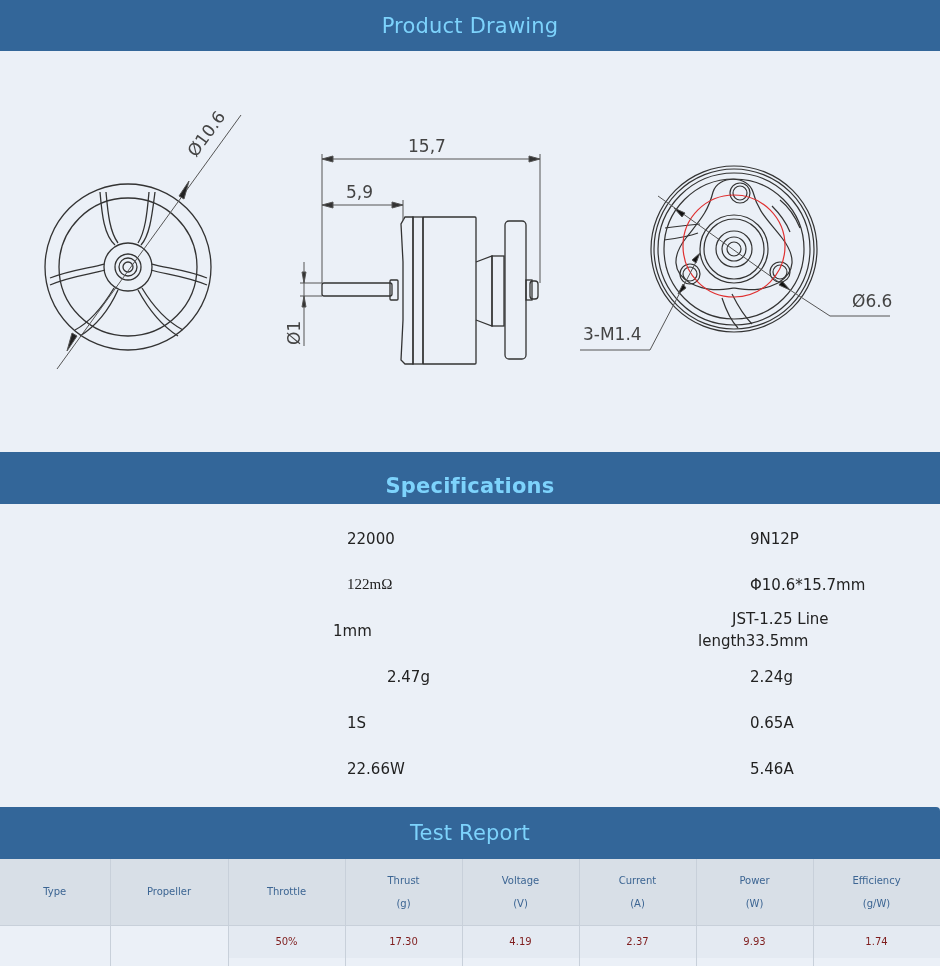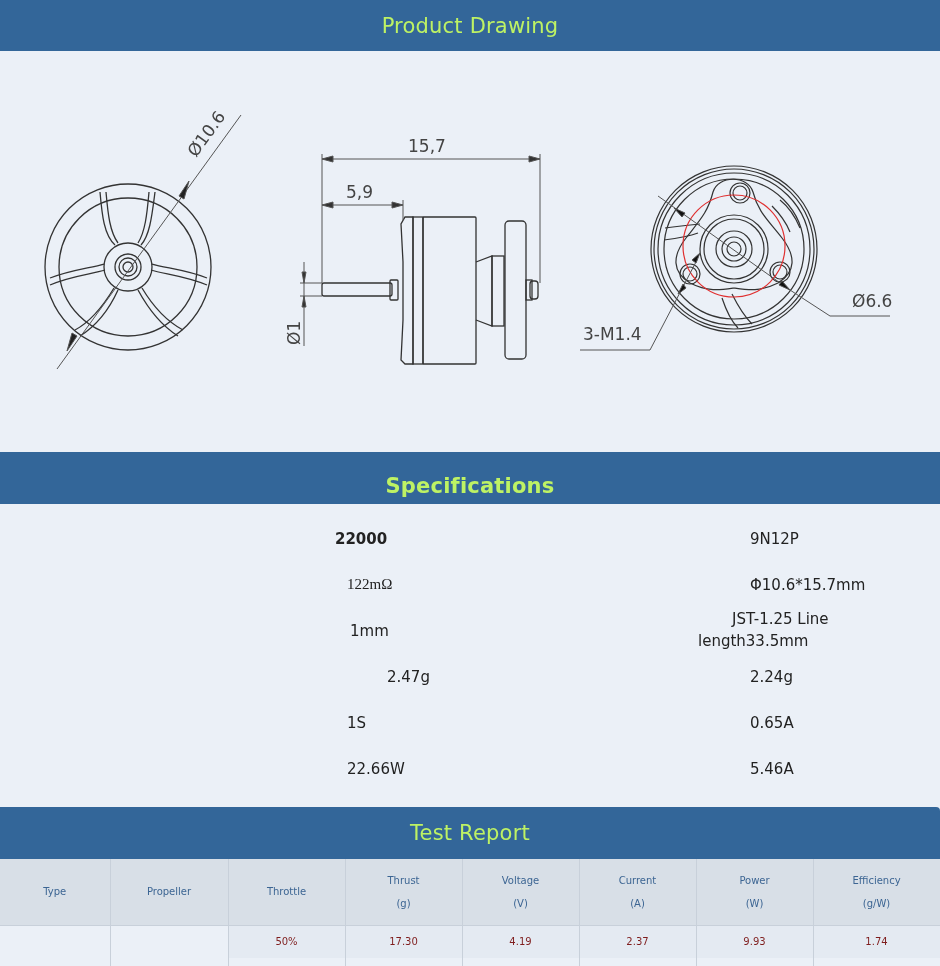--- a/index.html
+++ b/index.html
@@ -1,21 +1,21 @@
 <!DOCTYPE html>
 <html><head>
 <meta charset="utf-8">
 <style>
   * { box-sizing: border-box; margin: 0; padding: 0; }
   html, body { width: 940px; height: 966px; overflow: hidden; background: #ebf0f7; }
   body { font-family: "DejaVu Sans", "Liberation Sans", sans-serif; position: relative; }
 
   .section-header {
     position: absolute; left: 0; width: 940px; height: 51px;
-    background: #336699; color: #bef264;
+    background: #336699; color: #7dd3fc;
     display: flex; align-items: center; justify-content: center;
     font-size: 21px; letter-spacing: 0.2px;
   }
   #hdr-drawing { top: 0; }
   #hdr-specs { top: 452px; height: 68px; font-weight: bold; }
   #hdr-test { top: 807px; height: 52px; border-top-right-radius: 4px; }
 
   .drawing-area { position: absolute; left: 0; top: 51px; width: 940px; height: 401px; background: #ebf0f7; }
   .drawing-area svg { position: absolute; left: 0; top: 0; }
   .dim-text { font-family: "DejaVu Sans", sans-serif; font-size: 17px; fill: #444; }
@@ -152,29 +152,29 @@
 </div>
 
 <div class="section-header" id="hdr-specs">
   <span>Specifications</span>
 </div>
 
 <div class="specs">
 
   <div class="spec-row" style="top:26px;">
 
-    <span class="spec-value" style="left:335px;font-weight:bold;">22000</span>
+    <span class="spec-value" style="left:347px;">22000</span>
   </div>
   <div class="spec-row" style="top:72px;">
 
     <span class="spec-value" style="left:347px;font-family:Liberation Serif, serif;">122mΩ</span>
   </div>
   <div class="spec-row" style="top:118px;">
 
-    <span class="spec-value" style="left:350px;">1mm</span>
+    <span class="spec-value" style="left:333px;">1mm</span>
   </div>
   <div class="spec-row" style="top:164px;">
 
     <span class="spec-value" style="left:347px;margin-left:40px;">2.47g</span>
   </div>
   <div class="spec-row" style="top:210px;">
 
     <span class="spec-value" style="left:347px;">1S</span>
   </div>
   <div class="spec-row" style="top:256px;">

